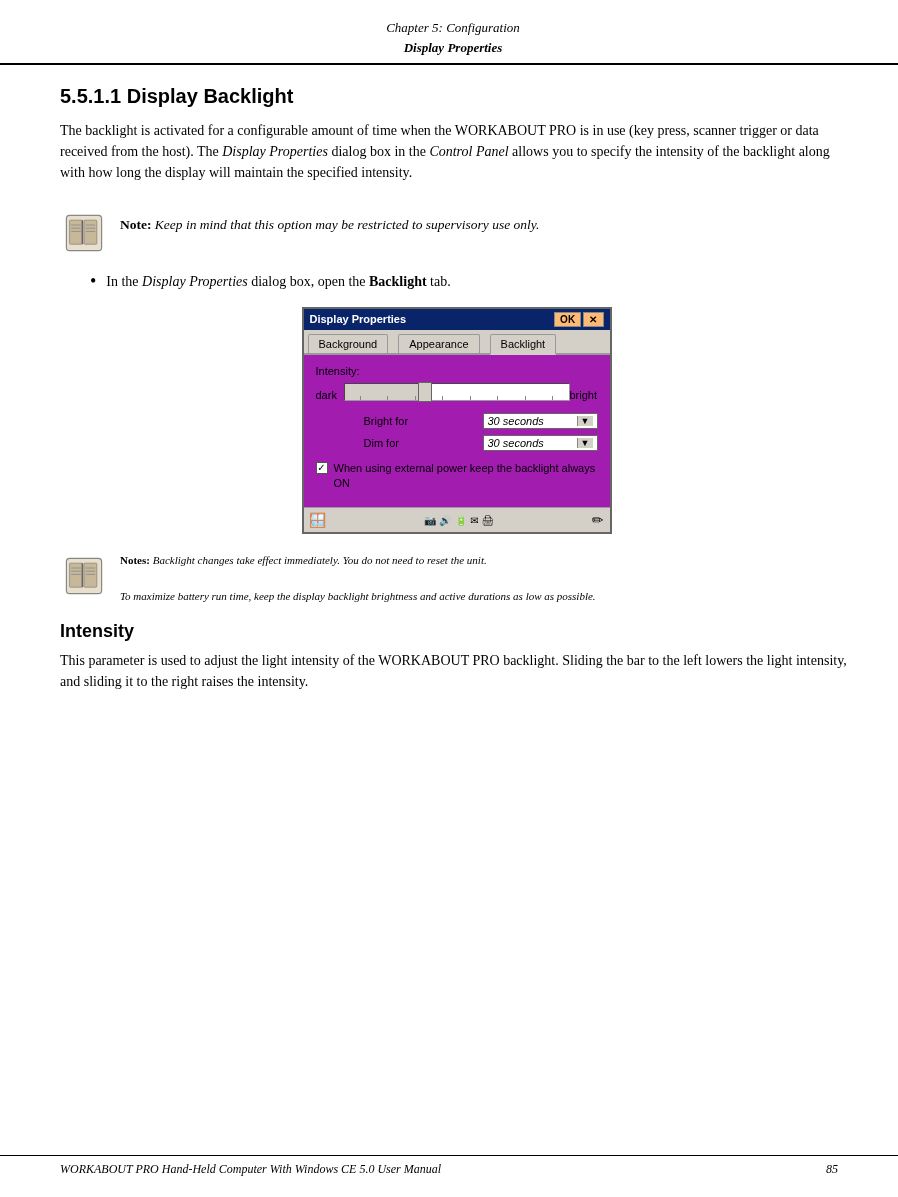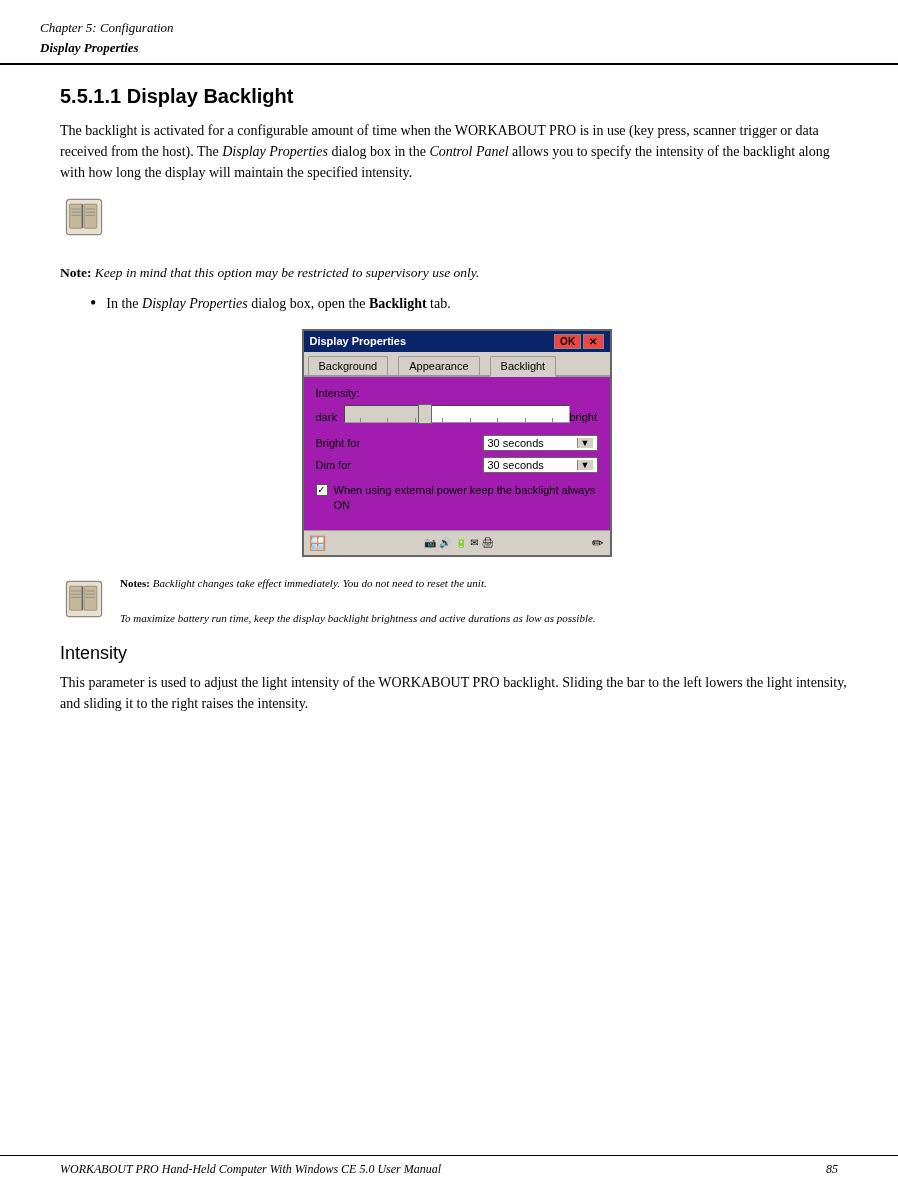--- a/index.html
+++ b/index.html
@@ -8,21 +8,21 @@
       font-size: 14px;
       background: #fff;
       color: #000;
       width: 898px;
       min-height: 1197px;
       position: relative;
     }
 
     
     .page-header {
-      text-align: left;
+      text-align: center;
       padding: 18px 32px 6px 40px;
       font-style: italic;
       font-size: 13px;
       border-bottom: 2px solid #000;
       line-height: 1.5;
     }
     .page-header .chapter-line {
       font-style: italic;
     }
     .page-header .section-line {
@@ -47,23 +47,22 @@
     .body-text {
       font-size: 14px;
       line-height: 1.5;
       margin-bottom: 10px;
     }
 
     
     .note-box {
       display: flex;
       align-items: flex-start;
-      margin: 10px 0 10px 0;
+      margin: 26px 0 10px 0;
       gap: 12px;
-      flex-direction: column;
     }
     .note-text {
       font-size: 13.5px;
       line-height: 1.5;
       padding-top: 6px;
     }
     .note-text .note-label {
       font-weight: bold;
       font-style: normal;
     }
@@ -106,21 +105,21 @@
       justify-content: space-between;
       padding: 3px 6px;
       font-size: 11px;
       font-weight: bold;
     }
     .dialog-titlebar-buttons {
       display: flex;
       gap: 2px;
     }
     .dialog-titlebar-btn {
-      background: #ef4444;
+      background: #fdba74;
       color: #000;
       border: 1px solid #888;
       font-size: 10px;
       padding: 1px 5px;
       cursor: pointer;
       font-weight: bold;
     }
     .dialog-tabs {
       display: flex;
       border-bottom: 2px solid #999;
@@ -204,30 +203,32 @@
       background: #888;
     }
     .dialog-row {
       display: flex;
       align-items: center;
       justify-content: space-between;
       margin-bottom: 6px;
     }
     .dialog-row-label {
       font-size: 11px;
+      margin-left: 48px;
     }
     .dialog-dropdown {
       display: flex;
       align-items: center;
       background: #fff;
       border: 1px solid #666;
       padding: 1px 4px;
       width: 115px;
       justify-content: space-between;
       font-size: 11px;
+      font-style: italic;
     }
     .dropdown-arrow {
       background: #d4d0c8;
       border-left: 1px solid #888;
       padding: 0 3px;
       font-size: 9px;
       margin-left: 4px;
     }
     .dialog-checkbox-row {
       display: flex;
@@ -279,21 +280,21 @@
       font-weight: bold;
       font-style: normal;
     }
     .notes-italic {
       font-style: italic;
     }
 
     
     .subsection-title {
       font-size: 18px;
-      font-weight: normal;
+      font-weight: bold;
       margin: 10px 0 8px 0;
       font-family: Arial, sans-serif;
     }
 
     
     .page-footer {
       position: absolute;
       bottom: 20px;
       left: 0;
       right: 0;

